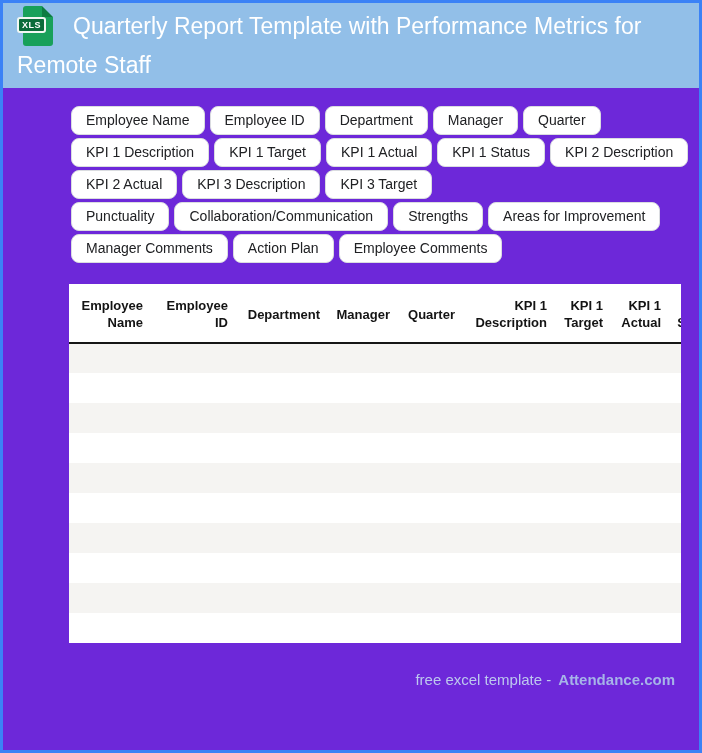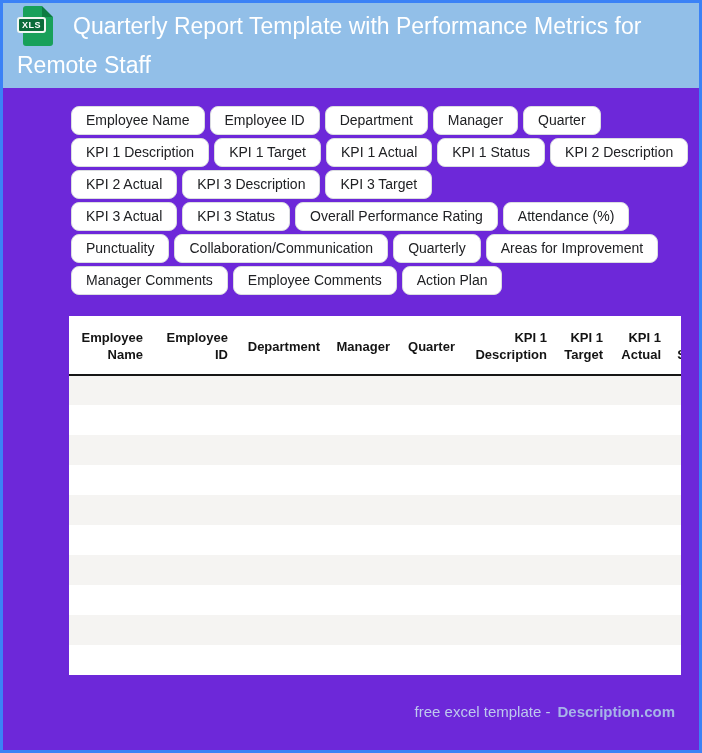--- a/index.html
+++ b/index.html
@@ -139,35 +139,29 @@
       <button class="chip">KPI 1 Actual</button>
       <button class="chip">KPI 1 Status</button>
       <button class="chip">KPI 2 Description</button>
     </div>
     <div class="chip-row">
       <button class="chip">KPI 2 Actual</button>
       <button class="chip">KPI 3 Description</button>
       <button class="chip">KPI 3 Target</button>
     </div>
     <div class="chip-row">
-      <button class="chip">KPI 3 Actual</button>
-      <button class="chip">KPI 3 Status</button>
-      <button class="chip">Overall Performance Rating</button>
-      <button class="chip">Attendance (%)</button>
-    </div>
-    <div class="chip-row">
       <button class="chip">Punctuality</button>
       <button class="chip">Collaboration/Communication</button>
-      <button class="chip">Quarterly</button>
+      <button class="chip">Strengths</button>
       <button class="chip">Areas for Improvement</button>
     </div>
     <div class="chip-row">
       <button class="chip">Manager Comments</button>
+      <button class="chip">Action Plan</button>
       <button class="chip">Employee Comments</button>
-      <button class="chip">Action Plan</button>
     </div>
   </div>
 
   <div class="table-wrap">
     <table class="report">
       <colgroup>
         <col style="width:82px">
           <col style="width:85px">
           <col style="width:92px">
         <col style="width:70px">
@@ -219,16 +213,16 @@
             <td colspan="9"></td>
           </tr>
         <tr class="data-row even">
             <td colspan="9"></td>
           </tr>
       </tbody>
     </table>
   </div>
 
   <div class="footer">
-    <span class="footer-text">free excel template -</span><a class="footer-brand" href="#">Description.com</a>
+    <span class="footer-text">free excel template -</span><a class="footer-brand" href="#">Attendance.com</a>
   </div>
 
 </div>
 
 </body></html>

